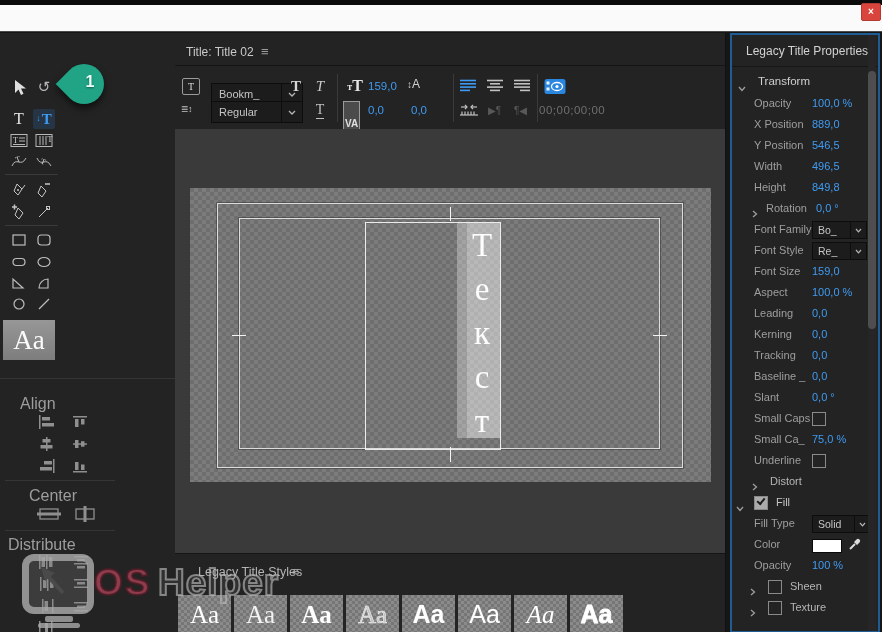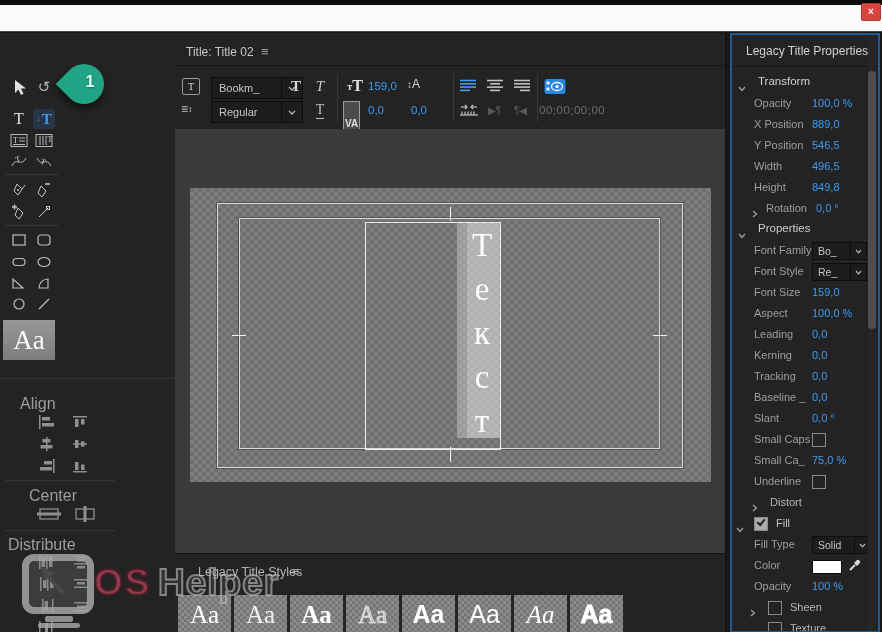--- a/index.html
+++ b/index.html
@@ -373,21 +373,21 @@
 
       <div id="tb">
         <div class="tbi" style="left:7px;top:12px;">
             <span id="boxT">T</span>
           </div>
         <div class="tbi listicon" style="left:6px;top:36px;">
             <span>≡</span>
             <span class="ud">↕</span>
           </div>
 
-        <div class="dd" style="left:36px;top:11px;">
+        <div class="dd" style="left:36px;top:17px;">
           <span class="ddval">Bookm_</span>
           <span class="ddchev">
               <svg width="8" height="5" viewBox="0 0 8 5">
                 <polyline points="1,1 4,4 7,1" fill="none" stroke="#b5b5b5" stroke-width="1.3"></polyline>
               </svg>
             </span>
         </div>
         <div class="dd" style="left:36px;top:35px;">
           <span class="ddval">Regular</span>
           <span class="ddchev">
@@ -563,26 +563,20 @@
         </div>
 
         <div class="prow">
           <span class="chevpos" style="left:18px;"><svg width="6" height="8" viewBox="0 0 6 8">
                 <polyline points="1,1 4.5,4 1,7" fill="none" stroke="#9e9e9e" stroke-width="1.3"></polyline>
               </svg></span>
           <span class="plabel" style="left:32px;">Rotation</span>
           <span class="pval" style="left:82px;"><span>0,0</span><span class="unit">°</span></span>
         </div>
 
-        <div class="prow">
-          <span class="chevpos" style="left:4px;"><svg width="8" height="6" viewBox="0 0 8 6">
-                <polyline points="1,1 4,4.5 7,1" fill="none" stroke="#9e9e9e" stroke-width="1.3"></polyline>
-              </svg></span>
-          <span class="sectext">Properties</span>
-        </div>
 
         <div class="prow">
           <span class="plabel">Font Family</span>
           <span class="pdd">
               <span class="ddval">Bo_</span>
               <span class="ddchev">
                 <svg width="7" height="5" viewBox="0 0 7 5">
                   <polyline points="1,1 3.5,3.8 6,1" fill="none" stroke="#b5b5b5" stroke-width="1.2"></polyline>
                 </svg>
               </span>

